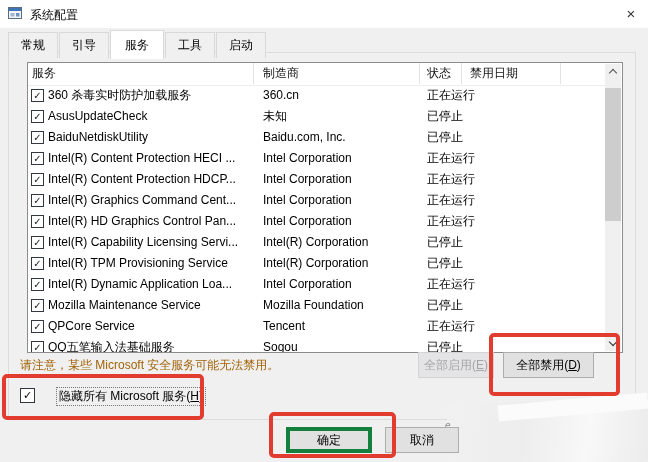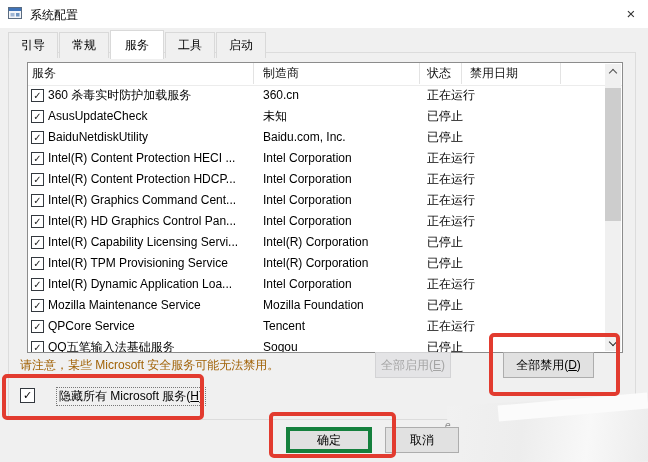--- a/index.html
+++ b/index.html
@@ -50,21 +50,21 @@
   .sb-up{top:0;} .sb-down{bottom:0;}
   .chev{position:absolute;left:5px;width:5px;height:5px;border-left:1px solid #515151;border-top:1px solid #515151;}
   .chev.up{top:6px;transform:rotate(45deg);}
   .chev.down{top:4px;transform:rotate(225deg);border-color:#2b2b2b;}
   .sb-thumb{position:absolute;left:0;top:24px;width:16px;height:133px;background:#cdcdcd;}
 
   .note{left:20px;top:357px;color:#a16207;}
 
   .btn{box-sizing:border-box;text-align:center;background:#e1e1e1;border:1px solid #adadad;
        font-size:12px;font-family:"Liberation Sans",sans-serif;display:flex;align-items:center;justify-content:center;}
-  .btn-enable{left:375px;top:352px;width:76px;height:26px;background:#e4e4e6;border-color:#d3d3d5;color:#a5a5a5;}
+  .btn-enable{left:418px;top:352px;width:76px;height:26px;background:#e4e4e6;border-color:#d3d3d5;color:#a5a5a5;}
   .btn-disable{left:503px;top:352px;width:91px;height:26px;z-index:5;justify-content:center;}
   .btn-ok{left:286px;top:427px;width:86px;height:26px;border:4px solid #15803d;z-index:3;}
   .btn-cancel{left:385px;top:427px;width:74px;height:26px;z-index:3;font-family:Liberation Serif, serif;}
   u{text-decoration:underline;}
 
   .hide-ms-box{left:20px;top:388px;width:13px;height:13px;border:1px solid #33383e;background:#fff;
        font-size:11px;line-height:13px;text-align:center;z-index:5;}
   .hide-ms-label{left:37px;top:388px;outline:1px dotted #777;padding:0 2px;z-index:5;white-space:nowrap;margin-left:20px;}
 
   
@@ -94,23 +94,23 @@
   <div class="abs close-btn">×</div>
 </div>
 
 <div class="abs dlg"></div>
 
 <div class="abs wm-a"></div>
 <div class="abs wm-b"></div>
 <div class="abs wm-mark">e</div>
 
 <div class="abs tabstrip">
+  <div class="tab"><span>常规</span></div>
+
   <div class="tab"><span>引导</span></div>
-
-  <div class="tab"><span>常规</span></div>
 
   <div class="tab active"><span>服务</span></div>
 
   <div class="tab"><span>工具</span></div>
 
   <div class="tab"><span>启动</span></div>
 </div>
 
 <div class="abs tab-page"></div>
 

